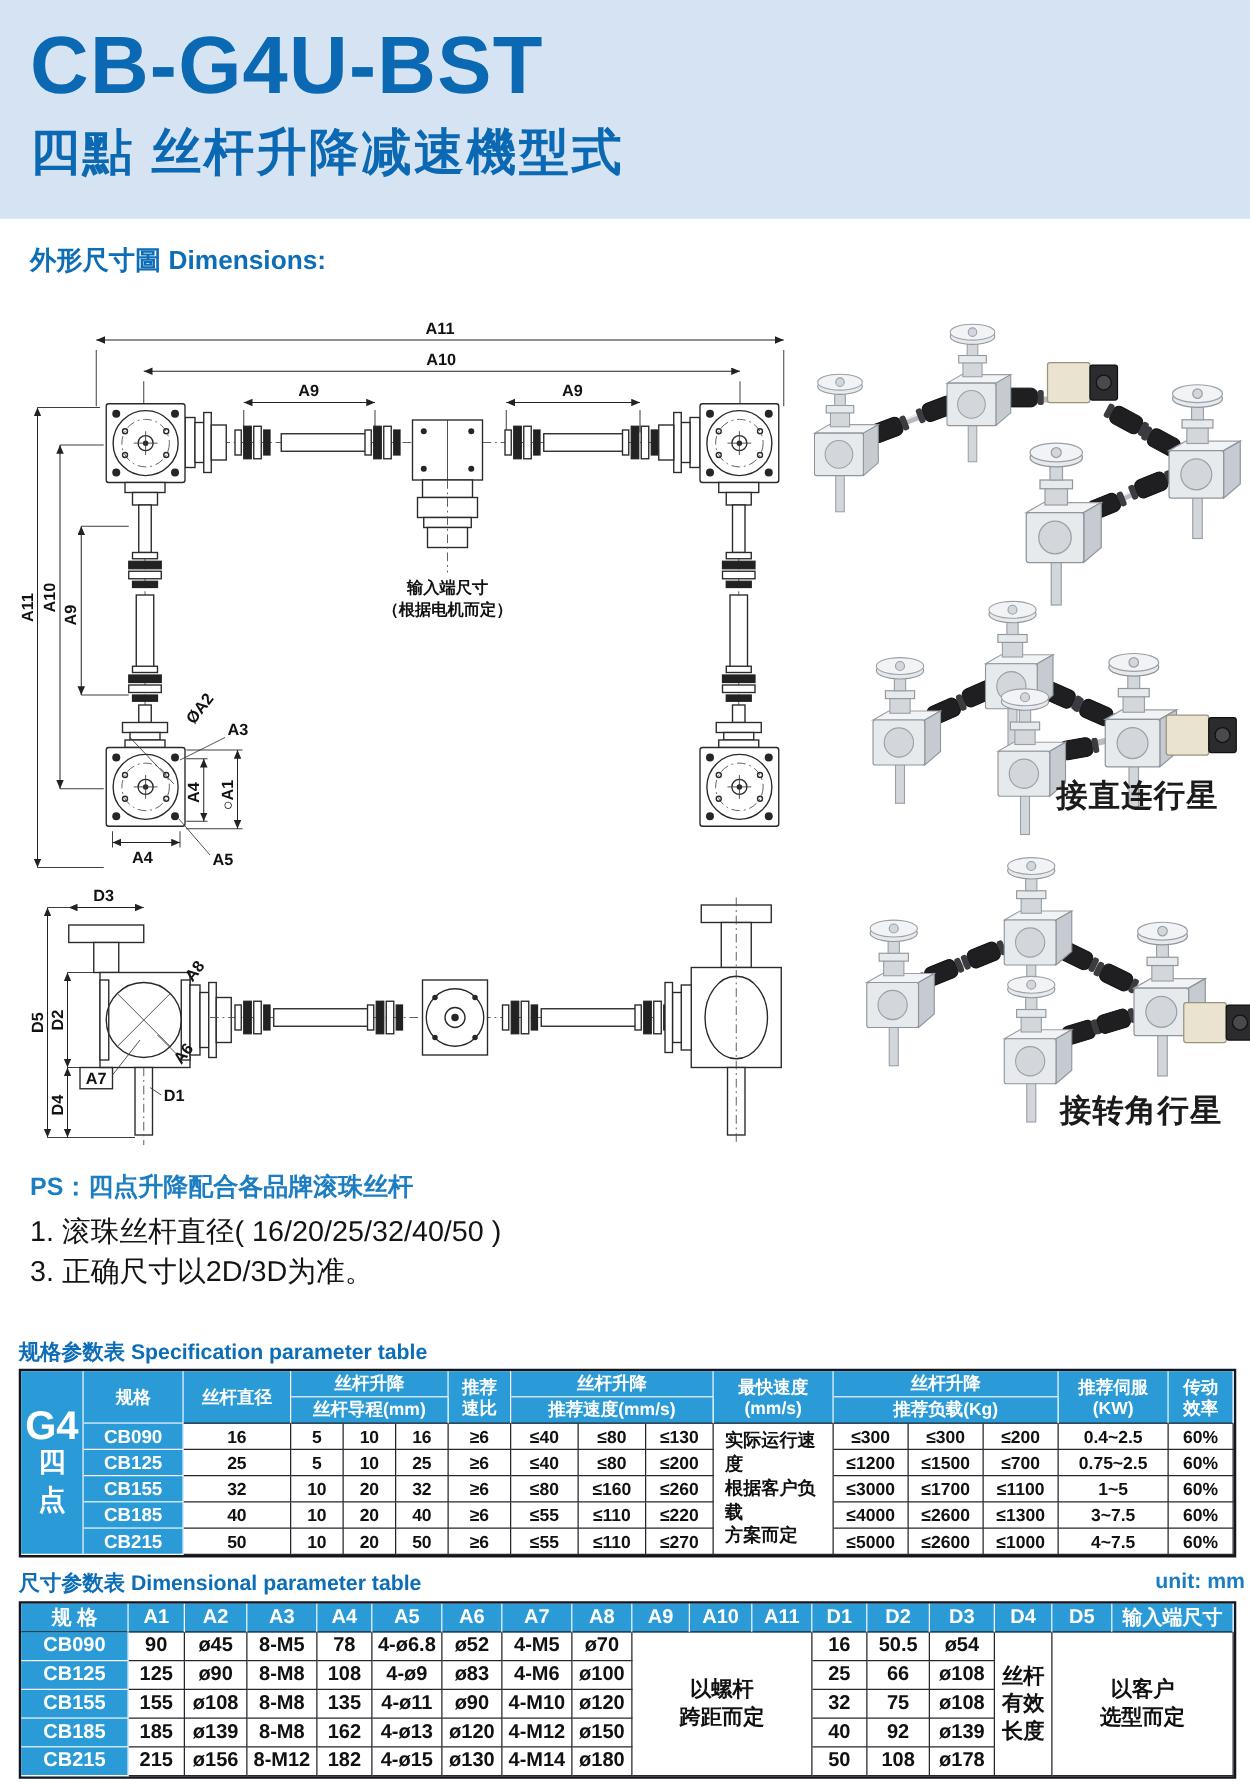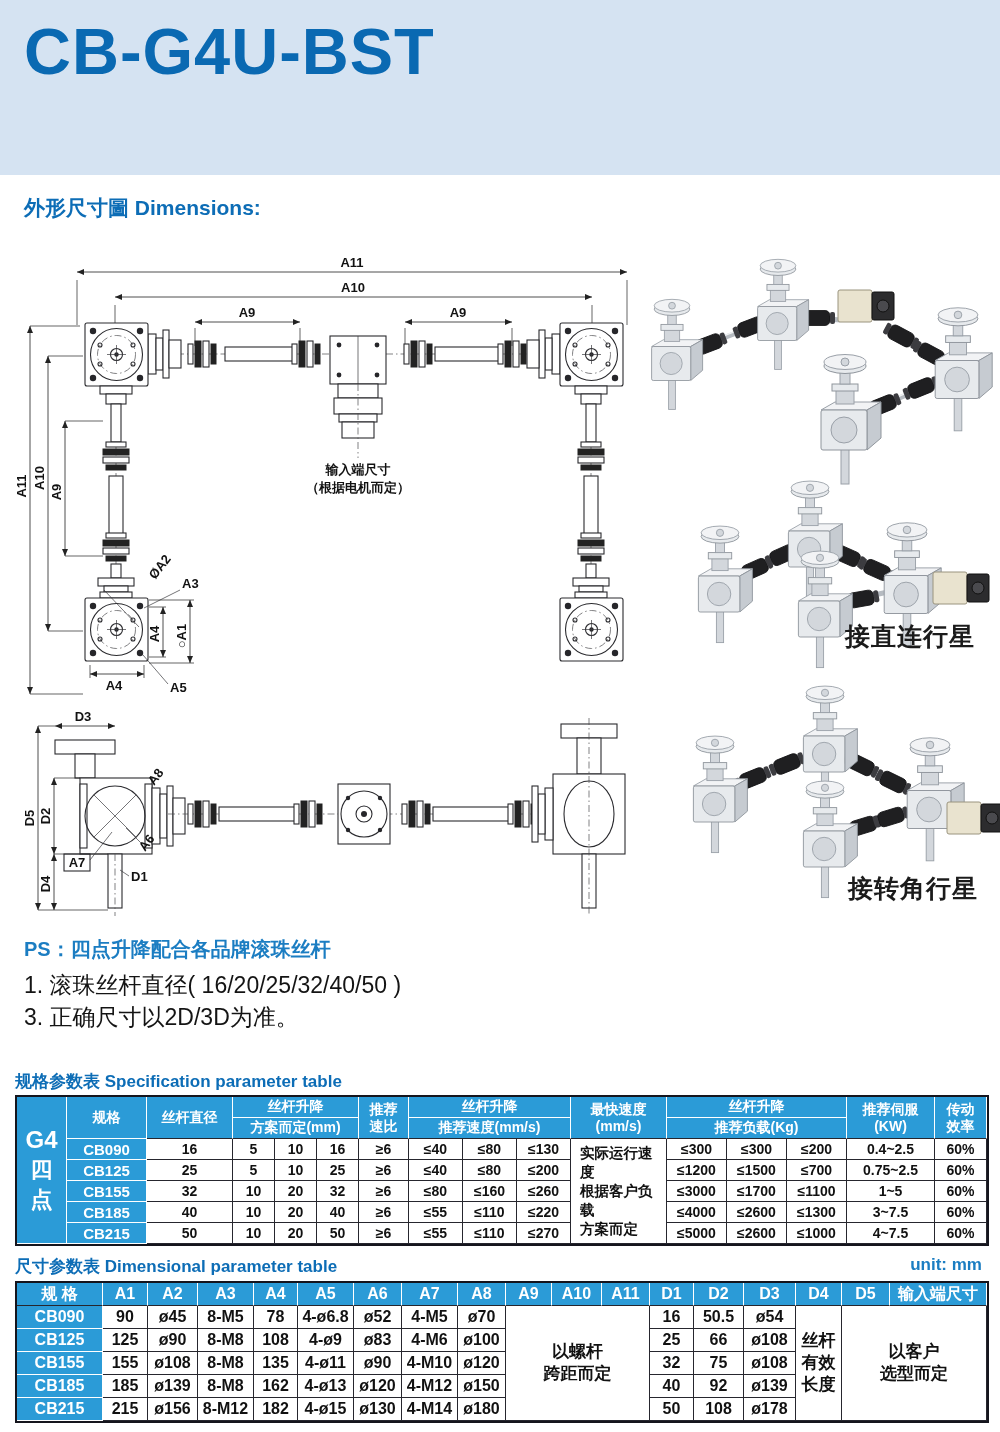--- a/index.html
+++ b/index.html
@@ -29,21 +29,21 @@
   svg .mt4{fill:#d3d7dc;stroke:#9aa0a8;stroke-width:1;}
   svg .shf{stroke:#b6bbc1;stroke-width:5;fill:none;}
   svg .shf2{stroke:#eef0f2;stroke-width:1.5;fill:none;}
   svg .cp{fill:#1f1f21;stroke:#101012;stroke-width:0.8;}
   svg .cp2{fill:#3c3c40;stroke:none;}
   
   .ps{position:absolute;left:24px;top:936px;}
   .ps .hd{font-size:20px;font-weight:700;color:#1b7dc2;margin-bottom:6px;}
   .ps .it{font-size:23px;font-weight:400;color:#141414;line-height:32px;}
   .ttl{position:absolute;left:15px;font-size:17px;font-weight:700;color:#0d6db6;}
-  .unit{position:absolute;right:18px;font-size:17px;font-weight:700;color:#1b7dc2;text-align:center;}
+  .unit{position:absolute;right:4px;font-size:17px;font-weight:700;color:#1b7dc2;text-align:center;}
   
   table{border-collapse:separate;border-spacing:0;table-layout:fixed;
         position:absolute;background:#fff;border:2px solid #15151d;}
   td{border-right:1px solid #26262e;border-bottom:1px solid #26262e;text-align:center;
      vertical-align:middle;padding:0;color:#111;font-weight:700;overflow:hidden;}
   td.blue{background:#2b9bd7;color:#fff;border-right:1px solid #fff;border-bottom:1px solid #fff;}
   td.dk{border-bottom:1px solid #26262e;}
   .spec{left:15px;top:1095px;width:970px;font-size:14px;}
   .spec tr{height:21px;}
   .spec .g4{font-size:22px;line-height:30px;}
@@ -59,20 +59,21 @@
   .mg .ln{display:block;}
   .frag{position:absolute;left:100px;top:1428px;width:120px;height:4px;}
 </style>
 </head>
 <body>
 
 <div class="page">
 
   <div class="band"></div>
   <div class="title">CB-G4U-BST</div>
+  <div class="subtitle">四點 丝杆升降减速機型式</div>
   <div class="dimhead">外形尺寸圖 Dimensions:</div>
 
   <svg style="position:absolute;left:8px;top:246px;" width="620" height="462" viewBox="0 0 620 462">
     <defs>
       <marker id="arA" markerWidth="8" markerHeight="8" refX="7" refY="3" orient="auto-start-reverse" markerUnits="userSpaceOnUse">
         <path d="M0,0 L7,3 L0,6 Z" fill="#222"></path>
       </marker>
       <g id="gbox">
         <rect class="w" x="0" y="0" width="63" height="63" rx="2"></rect>
         <circle class="s" cx="31.5" cy="31.5" r="26"></circle>
@@ -403,21 +404,21 @@
       <col style="width:96px">
         <col style="width:60px">
         <col style="width:60px">
         <col style="width:60px">
       <col style="width:88px">
         <col style="width:52px">
     </colgroup>
     <tbody>
         <tr>
       <td class="blue g4" rowspan="7">
-            <span class="ln" style="font-size:24px">G4</span>
+            <span class="ln" style="font-size:32px">G4</span>
             <span class="ln">四</span>
             <span class="ln">点</span>
           </td>
       <td class="blue" rowspan="2">规格</td>
       <td class="blue dk" rowspan="2">丝杆直径</td>
       <td class="blue" colspan="3">丝杆升降</td>
       <td class="blue dk two" rowspan="2">
             <span class="ln">推荐</span>
             <span class="ln">速比</span>
           </td>
@@ -430,21 +431,21 @@
       <td class="blue dk two" rowspan="2">
             <span class="ln">推荐伺服</span>
             <span class="ln">(KW)</span>
           </td>
       <td class="blue dk two" rowspan="2">
             <span class="ln">传动</span>
             <span class="ln">效率</span>
           </td>
     </tr>
     <tr>
-      <td class="blue dk" colspan="3">方案而定(mm)</td>
+      <td class="blue dk" colspan="3">丝杆导程(mm)</td>
       <td class="blue dk" colspan="3">推荐速度(mm/s)</td>
       <td class="blue dk" colspan="3">推荐负载(Kg)</td>
     </tr>
     <tr>
       <td class="blue nm">CB090</td>
       <td>16</td>
       <td>5</td>
       <td>10</td>
       <td>16</td>
       <td>≥6</td>

